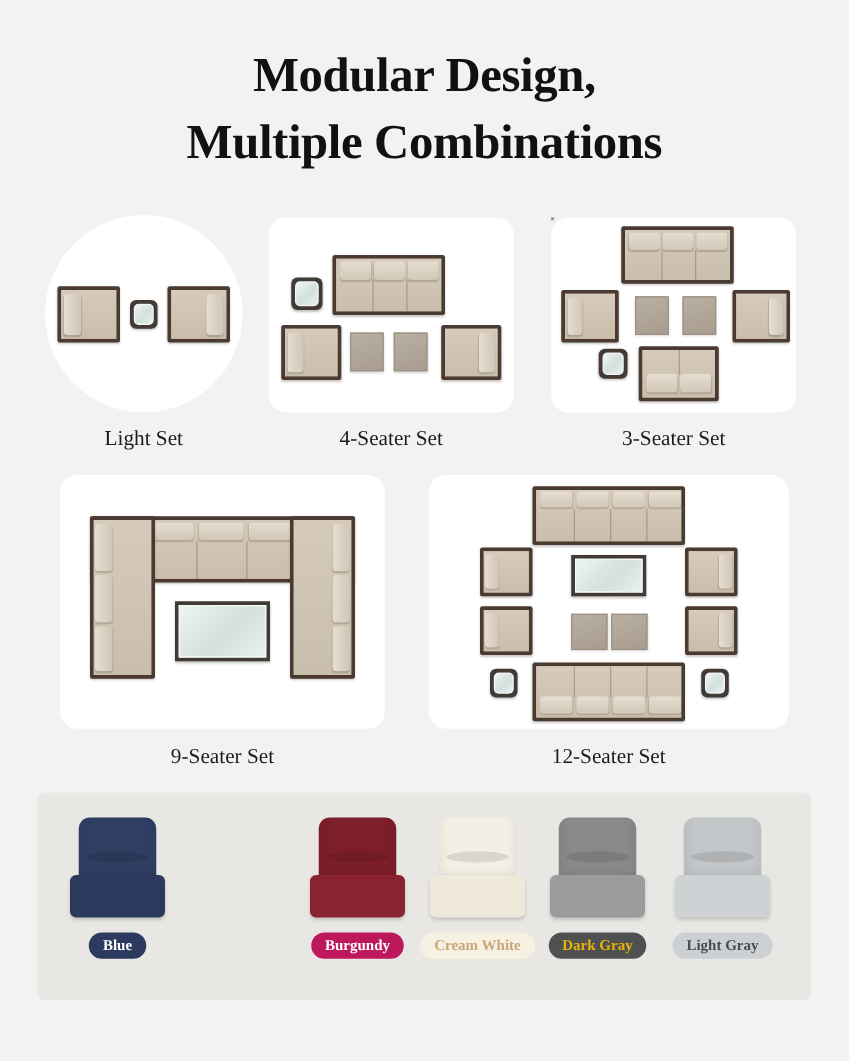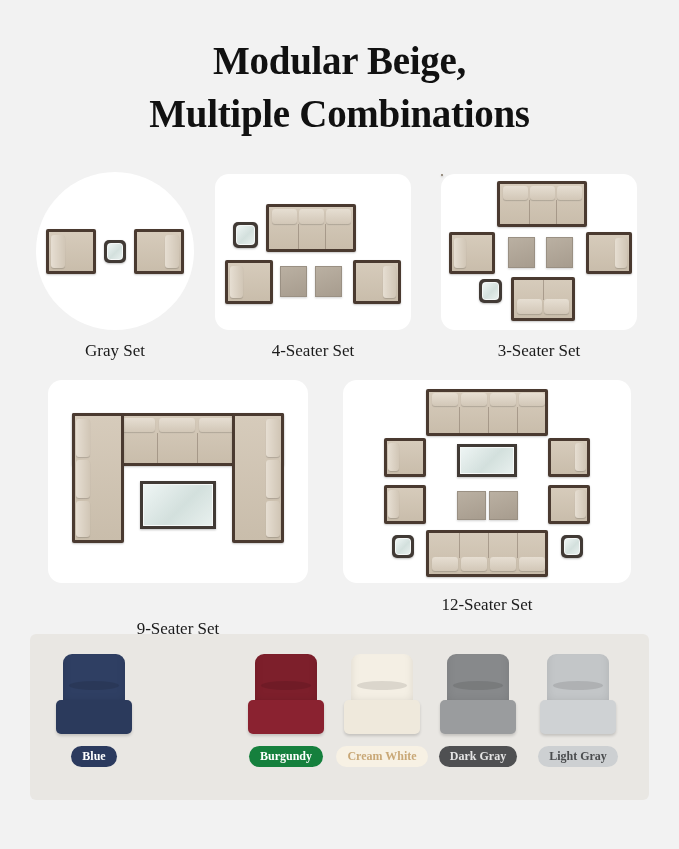--- a/index.html
+++ b/index.html
@@ -140,41 +140,41 @@
     line-height:14px;
     white-space:nowrap;
   }
 </style>
 </head>
 <body style="background: rgb(242, 242, 242);">
 
 <div class="page">
 
   <div class="title">
-    <span>Modular Beige,</span>
+    <span>Modular Design,</span>
     <span class="l2">Multiple Combinations</span>
   </div>
 
   <div class="card circle" style="left: 36px; top: 172px; width: 158px; height: 158px; background: rgb(255, 255, 255);">
 
     <div class="seat" style="left:10px;top:57px;width:50px;height:45px;">
       <div class="pad" style="left:3px;top:3px;width:44px;height:39px;"></div>
       <div class="arm" style="left:5px;top:6px;width:14px;height:33px;"></div>
     </div>
 
     <div class="glass small" style="left:68px;top:68px;width:22px;height:23px;">
       <div class="top"></div>
     </div>
 
     <div class="seat" style="left:98px;top:57px;width:50px;height:45px;">
       <div class="pad" style="left:3px;top:3px;width:44px;height:39px;"></div>
       <div class="arm" style="right:5px;top:6px;width:14px;height:33px;"></div>
     </div>
   </div>
-  <div class="set-label" style="left:36px;top:341px;width:158px;">Gray Set</div>
+  <div class="set-label" style="left:36px;top:341px;width:158px;">Light Set</div>
 
   <div class="card rounded" style="left: 215px; top: 174px; width: 196px; height: 156px; background: rgb(255, 255, 255);">
 
     <div class="glass small" style="left:18px;top:48px;width:25px;height:26px;">
       <div class="top"></div>
     </div>
 
     <div class="seat" style="left:51px;top:30px;width:90px;height:48px;">
       <div class="pad" style="left:3px;top:3px;width:84px;height:42px;"></div>
       <div class="back" style="left:6px;top:5px;width:25px;height:15px;"></div>
@@ -263,21 +263,21 @@
       <div class="pad" style="left:3px;top:3px;width:46px;height:124px;"></div>
       <div class="arm" style="right:4px;top:6px;width:14px;height:38px;"></div>
       <div class="arm" style="right:4px;top:47px;width:14px;height:38px;"></div>
       <div class="arm" style="right:4px;top:88px;width:14px;height:36px;"></div>
     </div>
 
     <div class="glass" style="left:92px;top:101px;width:76px;height:48px;">
       <div class="top"></div>
     </div>
   </div>
-  <div class="set-label" style="left:48px;top:595px;width:260px;margin-top:24px;">9-Seater Set</div>
+  <div class="set-label" style="left:48px;top:595px;width:260px;">9-Seater Set</div>
 
   <div class="card rounded" style="left: 343px; top: 380px; width: 288px; height: 203px; background: rgb(255, 255, 255);">
 
     <div class="seat" style="left:83px;top:9px;width:122px;height:47px;">
       <div class="pad" style="left:3px;top:3px;width:116px;height:41px;"></div>
       <div class="back" style="left:6px;top:4px;width:26px;height:13px;"></div>
       <div class="back" style="left:35px;top:4px;width:26px;height:13px;"></div>
       <div class="back" style="left:64px;top:4px;width:26px;height:13px;"></div>
       <div class="back" style="left:93px;top:4px;width:26px;height:13px;"></div>
       <div class="divider" style="left:33px;top:18px;width:1px;height:26px;"></div>
@@ -341,39 +341,39 @@
       <span class="pill" id="pill0" style="background: rgb(43, 58, 94); color: rgb(255, 255, 255);">Blue</span>
     </div>
 
 
     <div class="swatch" style="left:208px;top:20px;">
       <div class="cushion">
         <div class="cback" id="cb2" style="background: rgb(125, 31, 43);"></div>
         <div class="crease"></div>
         <div class="cseat" id="cs2" style="background: rgb(138, 34, 48);"></div>
       </div>
-      <span class="pill" id="pill2" style="background: #15803d; color: rgb(255, 255, 255);">Burgundy</span>
+      <span class="pill" id="pill2" style="background: #be185d; color: rgb(255, 255, 255);">Burgundy</span>
     </div>
 
     <div class="swatch" style="left:304px;top:20px;">
       <div class="cushion">
         <div class="cback" id="cb3" style="background: rgb(244, 239, 228);"></div>
         <div class="crease"></div>
         <div class="cseat" id="cs3" style="background: rgb(239, 233, 220);"></div>
       </div>
       <span class="pill" id="pill3" style="background: rgb(247, 241, 228); color: rgb(201, 168, 119);">Cream White</span>
     </div>
 
     <div class="swatch" style="left:400px;top:20px;">
       <div class="cushion">
         <div class="cback" id="cb4" style="background: rgb(135, 137, 139);"></div>
         <div class="crease"></div>
         <div class="cseat" id="cs4" style="background: rgb(154, 156, 158);"></div>
       </div>
-      <span class="pill" id="pill4" style="background: rgb(79, 80, 82); color: #e5e5e5;">Dark Gray</span>
+      <span class="pill" id="pill4" style="background: rgb(79, 80, 82); color: #eab308;">Dark Gray</span>
     </div>
 
     <div class="swatch" style="left:500px;top:20px;">
       <div class="cushion">
         <div class="cback" id="cb5" style="background: rgb(195, 198, 200);"></div>
         <div class="crease"></div>
         <div class="cseat" id="cs5" style="background: rgb(207, 210, 212);"></div>
       </div>
       <span class="pill" id="pill5" style="background: rgb(205, 208, 210); color: rgb(74, 76, 78);">Light Gray</span>
     </div>

